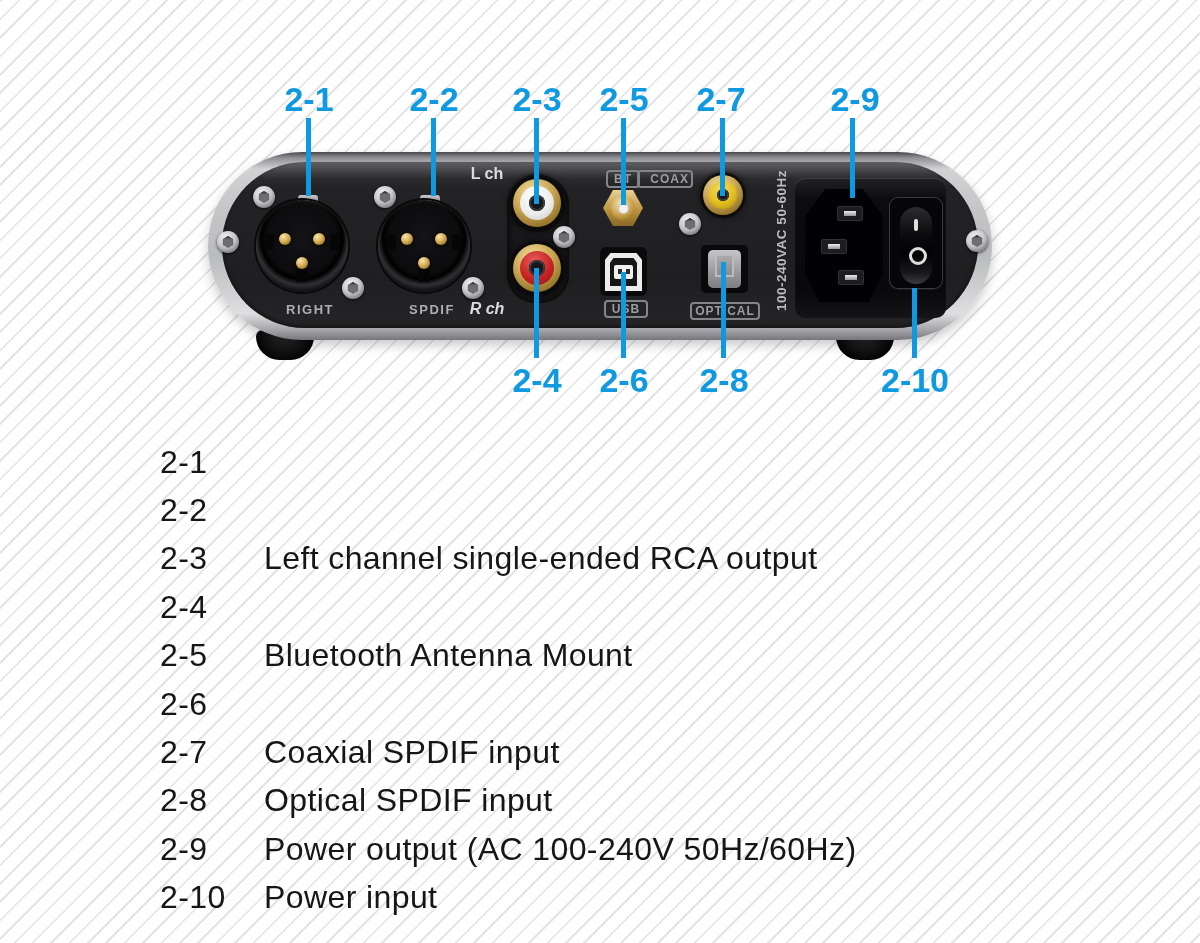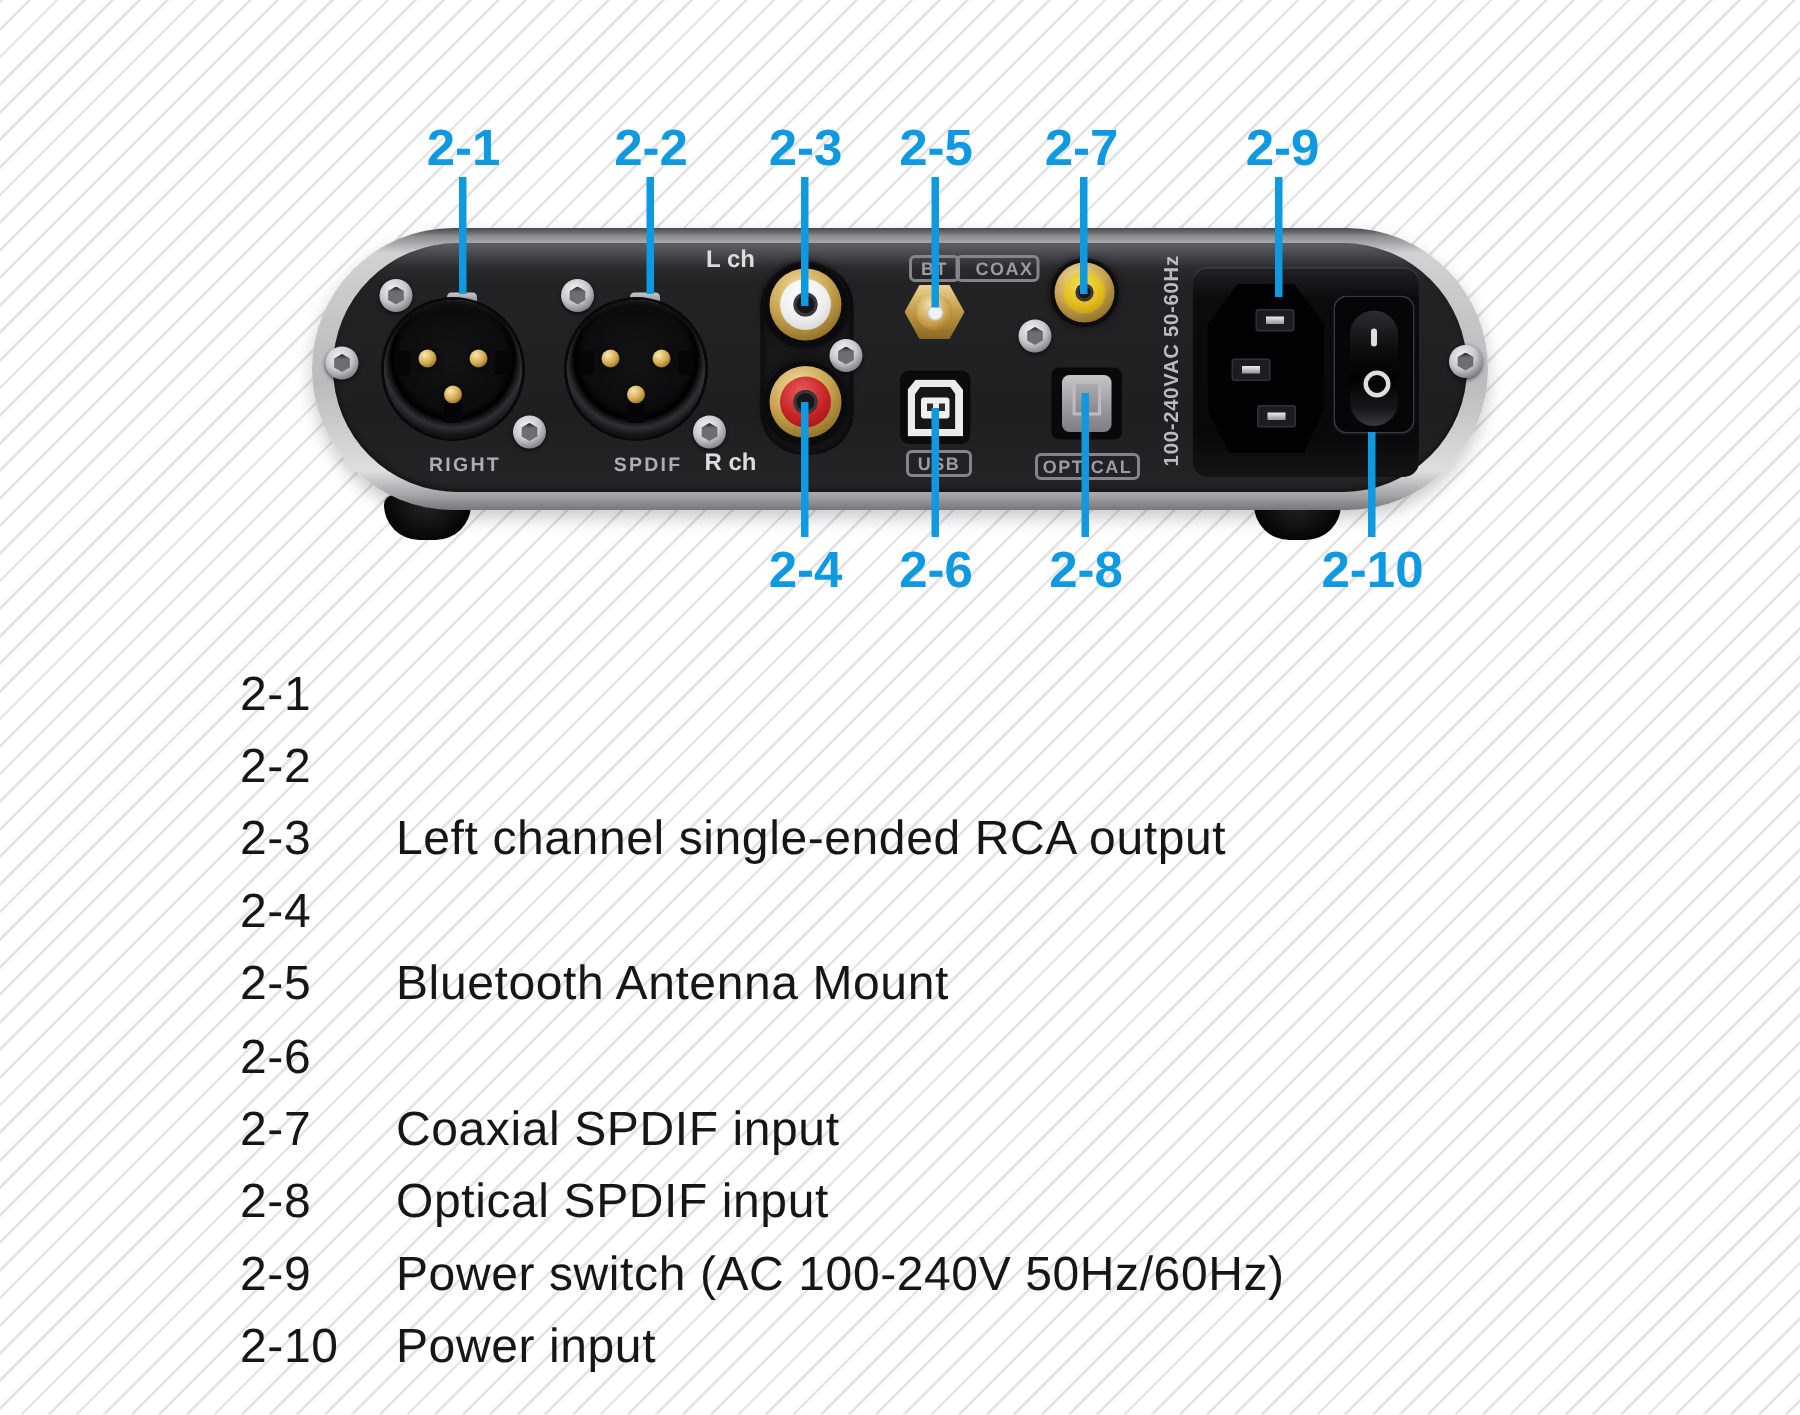--- a/index.html
+++ b/index.html
@@ -207,21 +207,21 @@
 
   <div class="sw-frame"></div>
   <div class="sw-rocker"></div>
   <div class="sw-on"></div>
   <div class="sw-off"></div>
 
   <div class="pwr-text">100-240VAC 50-60Hz</div>
   <div class="paneltxt" style="left:275px; top:302px; width:70px; font-size:13px; letter-spacing:1.5px;">RIGHT</div>
   <div class="paneltxt" style="left:397px; top:302px; width:70px; font-size:13px; letter-spacing:1.5px;">SPDIF</div>
   <div class="paneltxt" style="left:462px; top:165px; width:50px; font-size:16px; color:#dcdcde;">L ch</div>
-  <div class="paneltxt" style="left:462px; top:300px; width:50px; font-size:16px; color:#dcdcde;">R ch</div>
+  <div class="paneltxt" style="left:462px; top:300px; width:50px; font-size:16px; color:#dcdcde;font-style:italic;">R ch</div>
   <div class="tag" style="left:606px; top:170px; width:26px;">BT</div>
   <div class="tag" style="left:637px; top:170px; width:48px;text-align:right;">COAX</div>
   <div class="tag" style="left:604px; top:300px; width:36px;">USB</div>
   <div class="tag" style="left:690px; top:302px; width:62px;">OPTICAL</div>
 
   <div class="co-label" style="left:309px; top:80px;">2-1</div>
   <div class="co-label" style="left:434px; top:80px;">2-2</div>
   <div class="co-label" style="left:537px; top:80px;">2-3</div>
   <div class="co-label" style="left:624px; top:80px;">2-5</div>
   <div class="co-label" style="left:721px; top:80px;">2-7</div>
@@ -268,21 +268,21 @@
     <div class="legend-row">
       <span class="legend-num">2-7</span>
       <span class="legend-desc">Coaxial SPDIF input</span>
     </div>
     <div class="legend-row">
       <span class="legend-num">2-8</span>
       <span class="legend-desc">Optical SPDIF input</span>
     </div>
     <div class="legend-row">
       <span class="legend-num">2-9</span>
-      <span class="legend-desc">Power switch (AC 100-240V 50Hz/60Hz)</span>
+      <span class="legend-desc">Power output (AC 100-240V 50Hz/60Hz)</span>
     </div>
     <div class="legend-row">
       <span class="legend-num">2-10</span>
       <span class="legend-desc">Power input</span>
     </div>
   </div>
 
 </div>
 
 </body></html>

